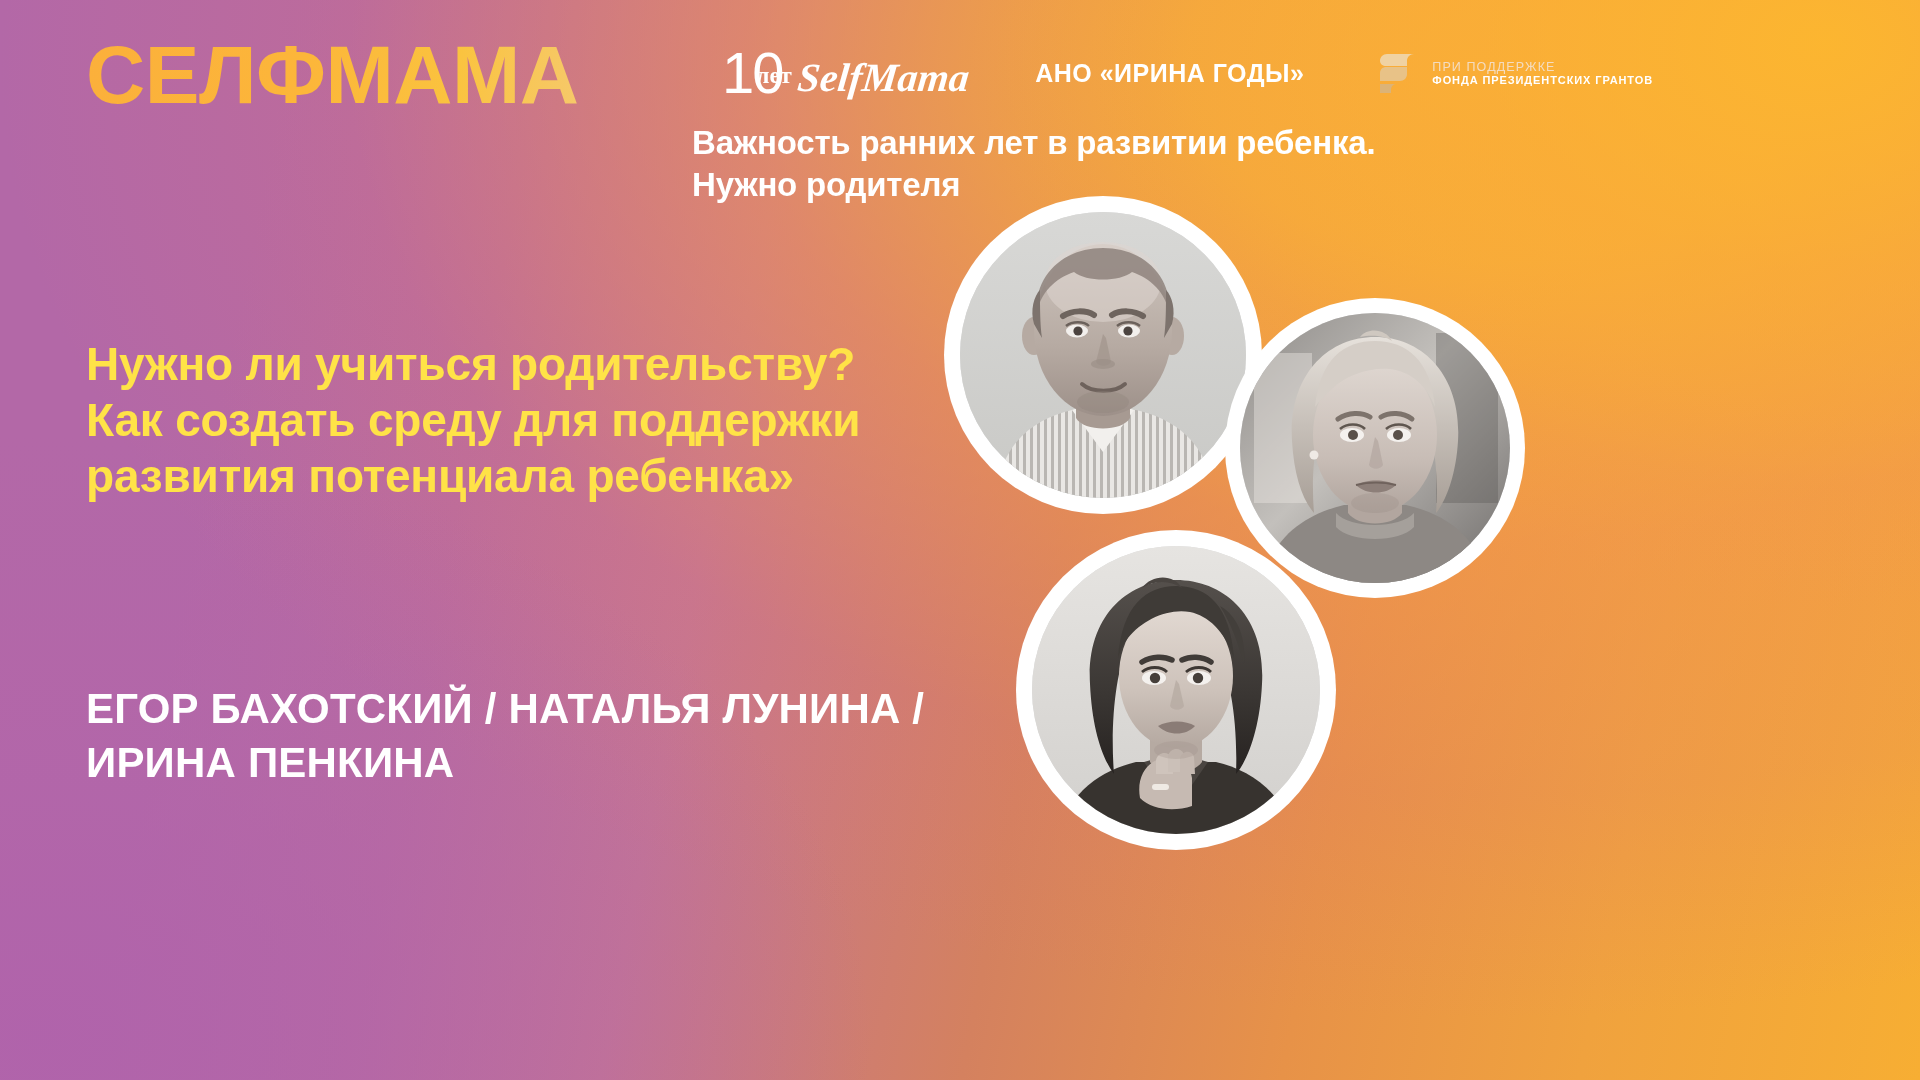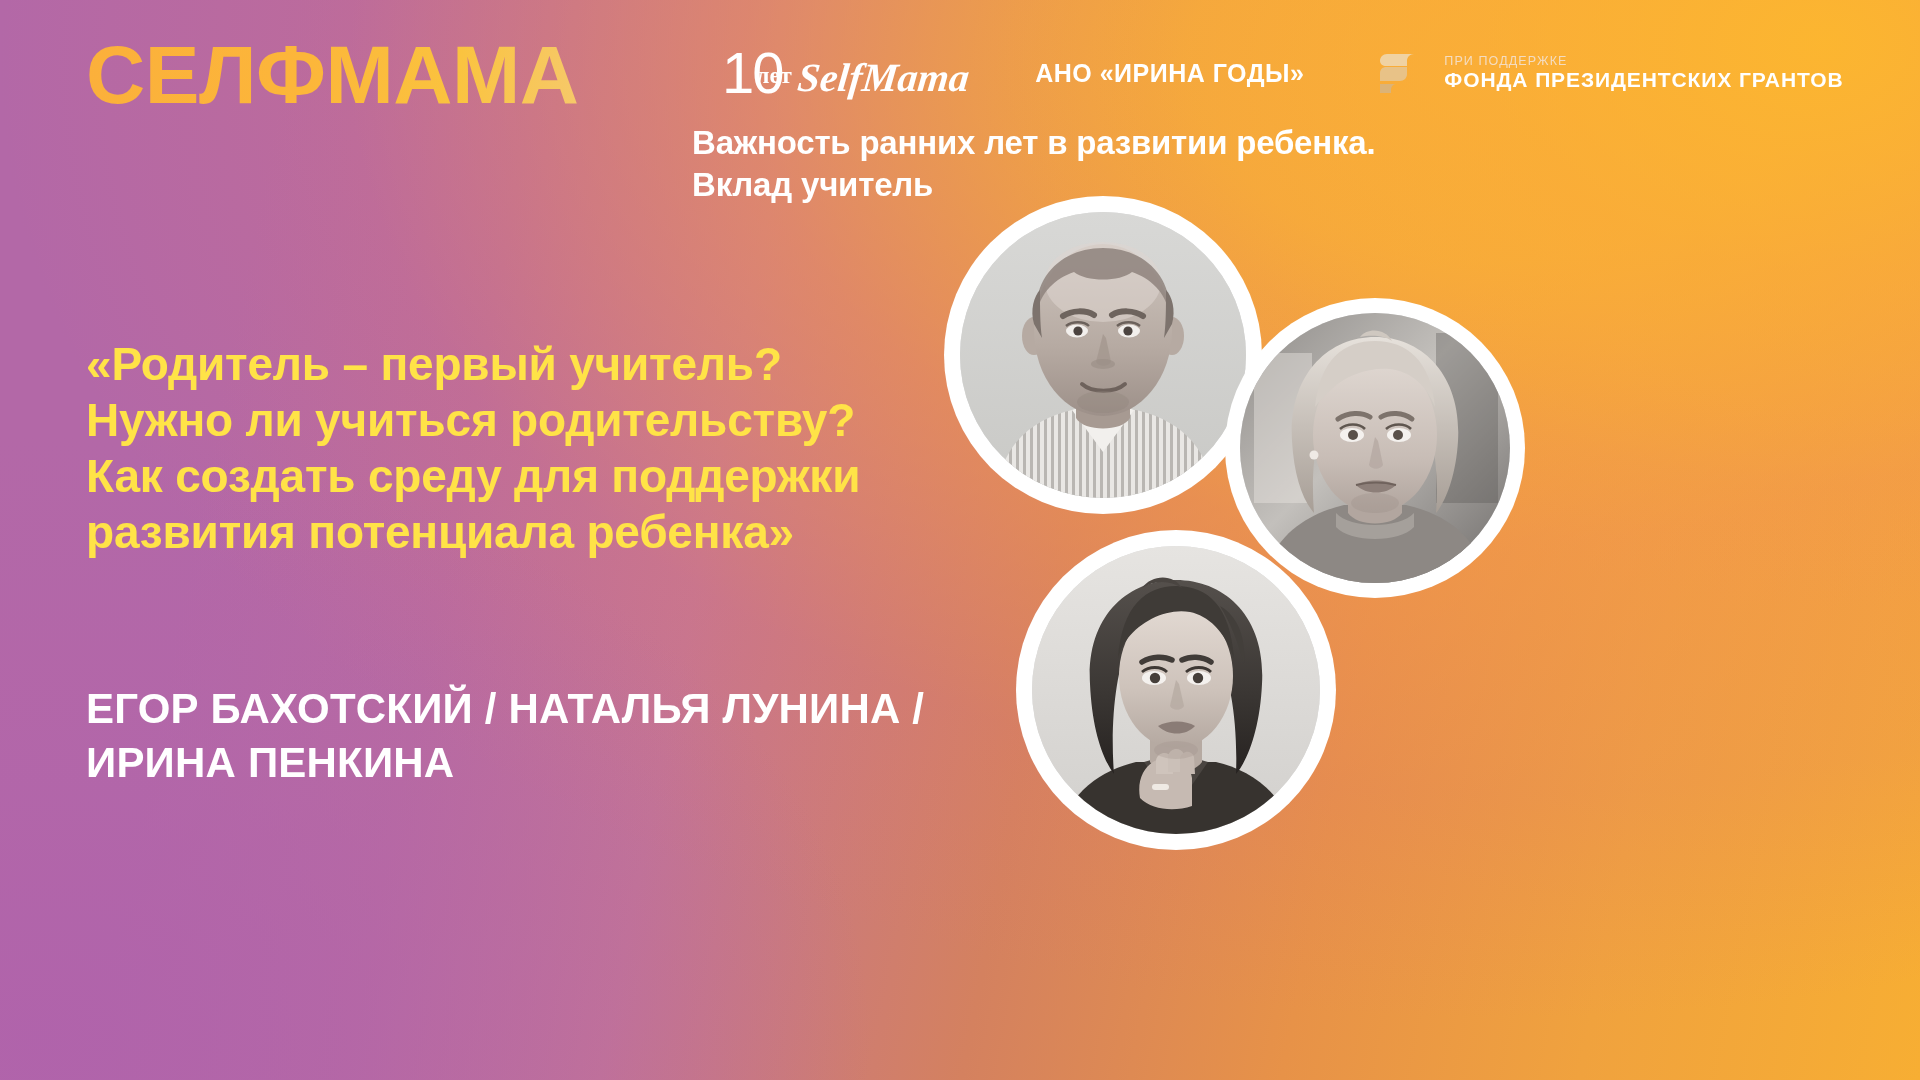--- a/index.html
+++ b/index.html
@@ -83,30 +83,30 @@
     position:relative; top:4px; left:-2px;
     transform:skewX(-6deg);
   }
   .logo-ano{
     margin-left:64px;
     color:#ffffff; font-weight:bold; font-size:25px;
     letter-spacing:0.5px; white-space:nowrap;
   }
   .logo-fund{
     margin-left:70px;
-    display:flex; align-items:center; gap:24px;
+    display:flex; align-items:center; gap:12px;
   }
   .fund-mark{ width:46px; height:44px; flex:none; }
   .fund-text{ line-height:1.12; }
   .fund-top{
     font-size:12.5px; color:#f4dcc0; letter-spacing:1.1px; font-weight:normal;
     display:block;
   }
   .fund-bottom{
-    font-size:21px; color:#ffffff; font-weight:bold; letter-spacing:0.9px;
+    font-size:11px; color:#ffffff; font-weight:bold; letter-spacing:0.9px;
     display:block; white-space:nowrap;
   }
 
   
   .subtitle{
     position:absolute; left:692px; top:122px;
     color:#ffffff; font-size:33px; font-weight:bold;
     line-height:1.26; max-width:1160px;
     letter-spacing:-0.2px;
   }
@@ -178,25 +178,24 @@
       </svg>
       <span class="fund-text">
         <span class="fund-top">ПРИ ПОДДЕРЖКЕ</span>
         <span class="fund-bottom">ФОНДА ПРЕЗИДЕНТСКИХ ГРАНТОВ</span>
       </span>
     </div>
   </div>
 
   <div class="subtitle">
     <span>Важность ранних лет в развитии ребенка.</span><br>
-    <span>Вклад учитель</span>
+    <span>Нужно родителя</span>
   </div>
 
   <div class="discussion">
-    <span class="disc-quote">«Родитель – первый учитель?</span>
     <span class="disc-quote">Нужно ли учиться родительству?</span>
     <span class="disc-quote">Как создать среду для поддержки</span>
     <span class="disc-quote">развития потенциала ребенка»</span>
   </div>
 
   <div class="speakers">
     <span>ЕГОР БАХОТСКИЙ / НАТАЛЬЯ ЛУНИНА /</span>
     <span>ИРИНА ПЕНКИНА</span>
   </div>
 

